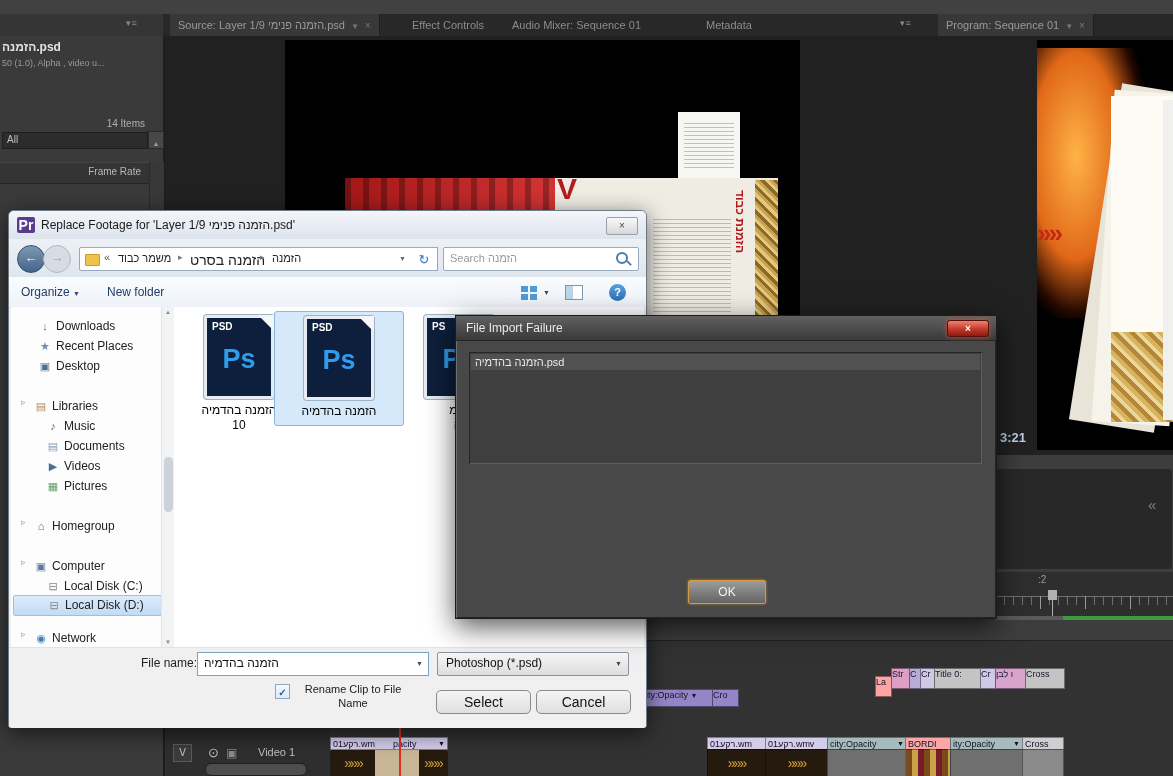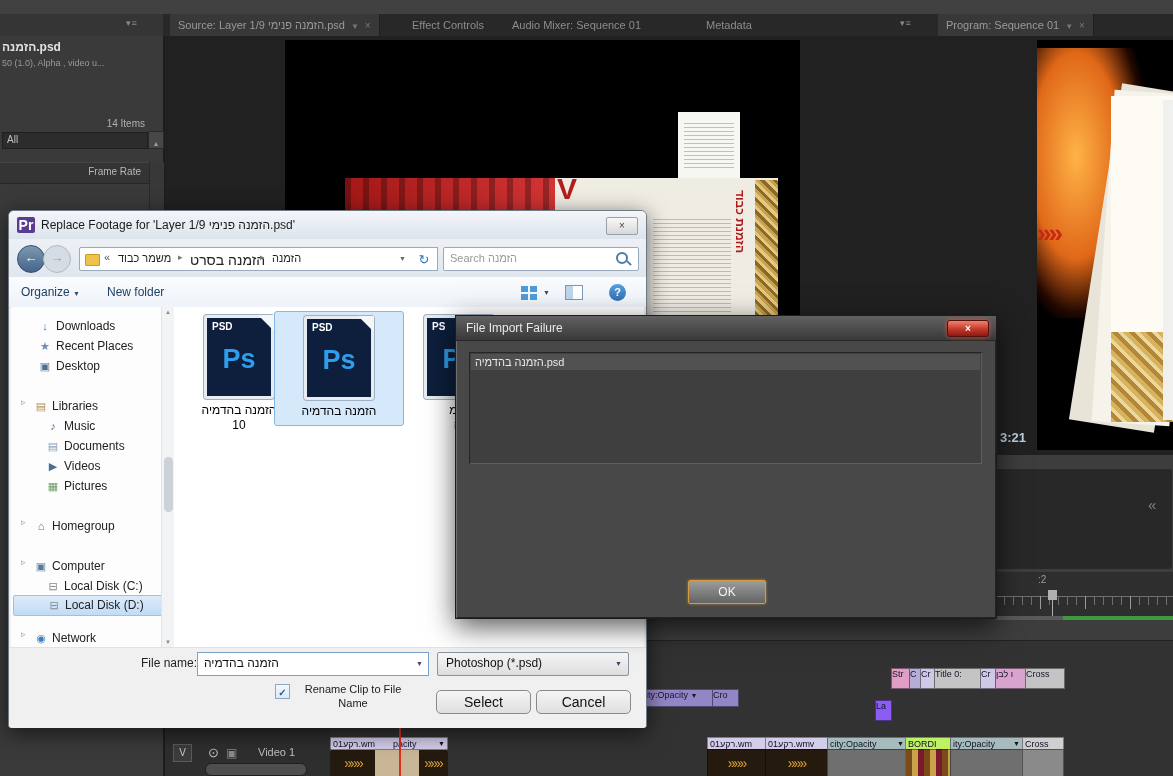--- a/index.html
+++ b/index.html
@@ -140,21 +140,21 @@
   <span class="abs" style="left:1038px;top:574px;font-size:10px;color:#9a9a9a;">:2</span>
   <div class="abs tick-minor" style="left:995px;top:596px;width:178px;height:8px;border-top:1px solid #707070;"></div>
   <div class="abs tick-major" style="left:995px;top:596px;width:178px;height:13px;"></div>
   <div class="abs" style="left:1048px;top:590px;width:9px;height:10px;background:#b0b0b0;"></div>
   <div class="abs" style="left:1052px;top:600px;width:1px;height:16px;background:#b0b0b0;"></div>
   <div class="abs" style="left:995px;top:616px;width:68px;height:4px;background:#5a5a5a;"></div>
   <div class="abs" style="left:1063px;top:616px;width:110px;height:4px;background:#3f9a3f;"></div>
 
   <div class="abs" style="left:165px;top:640px;width:1008px;height:136px;background:#323232;border-top:1px solid #222;"></div>
 
-  <div class="clip" style="left:875px;top:700px;width:15px;height:19px;background:#8b5cf6;"><span>La</span></div>
+  <div class="clip" style="left:875px;top:676px;width:15px;height:19px;background:#fca5a5;"><span>La</span></div>
   <div class="clip" style="left:891px;top:668px;width:17px;height:19px;background:#e09ec6;"><span>Str</span></div>
   <div class="clip" style="left:909px;top:668px;width:10px;height:19px;background:#b7abd8;"><span>C</span></div>
   <div class="clip" style="left:920px;top:668px;width:13px;height:19px;background:#cfc8e6;"><span>Cr</span></div>
   <div class="clip" style="left:934px;top:668px;width:45px;height:19px;background:#c4c4c4;"><span>Title 0:</span></div>
   <div class="clip" style="left:980px;top:668px;width:14px;height:19px;background:#cfc8e6;"><span>Cr</span></div>
   <div class="clip" style="left:995px;top:668px;width:29px;height:19px;background:#d8a4ce;"><span dir="rtl">ו לבן</span></div>
   <div class="clip" style="left:1025px;top:668px;width:38px;height:19px;background:#c4c4c4;"><span>Cross</span></div>
 
   <div class="clip" style="left:645px;top:689px;width:66px;height:16px;background:#9486c6;"><span>ity:Opacity</span> <span style="font-size:7px;">▼</span></div>
   <div class="clip" style="left:712px;top:689px;width:25px;height:16px;background:#9486c6;"><span>Cro</span></div>
@@ -180,21 +180,21 @@
 
   <div class="clipstrip" style="left:707px;top:737px;width:57px;background:#d4cdea;"><span dir="ltr" style="padding-left:2px;">01רקע.wm</span></div>
   <div class="clipbody goldtile" style="left:707px;width:57px;">»»»</div>
 
   <div class="clipstrip" style="left:765px;top:737px;width:61px;background:#d4cdea;"><span dir="ltr" style="padding-left:2px;">01רקע.wmv</span></div>
   <div class="clipbody goldtile" style="left:765px;width:61px;">»»»</div>
 
   <div class="clipstrip" style="left:827px;top:737px;width:78px;background:#a6bcbc;"><span style="padding-left:2px;">city:Opacity</span><span style="position:absolute;right:2px;font-size:7px;">▼</span></div>
   <div class="clipbody" style="left:827px;width:78px;background:#6f6f6f;"></div>
 
-  <div class="clipstrip" style="left:905px;top:737px;width:45px;background:#bef264;"><span style="padding-left:2px;">BORDI</span></div>
+  <div class="clipstrip" style="left:905px;top:737px;width:45px;background:#fca5a5;"><span style="padding-left:2px;">BORDI</span></div>
   <div class="clipbody" style="left:905px;width:45px;background:repeating-linear-gradient(90deg,#7a4a1a 0 6px,#caa24a 6px 12px,#7a1a2a 12px 18px);"></div>
 
   <div class="clipstrip" style="left:950px;top:737px;width:71px;background:#a6bcbc;"><span style="padding-left:2px;">ity:Opacity</span><span style="position:absolute;right:2px;font-size:7px;">▼</span></div>
   <div class="clipbody" style="left:950px;width:71px;background:#6f6f6f;"></div>
 
   <div class="clipstrip" style="left:1022px;top:737px;width:40px;background:#cfcfcf;"><span style="padding-left:2px;">Cross</span></div>
   <div class="clipbody" style="left:1022px;width:40px;background:#8a8a8a;"></div>
 
   <div class="abs" style="left:399px;top:726px;width:2px;height:50px;background:#e03020;z-index:5;"></div>
 

